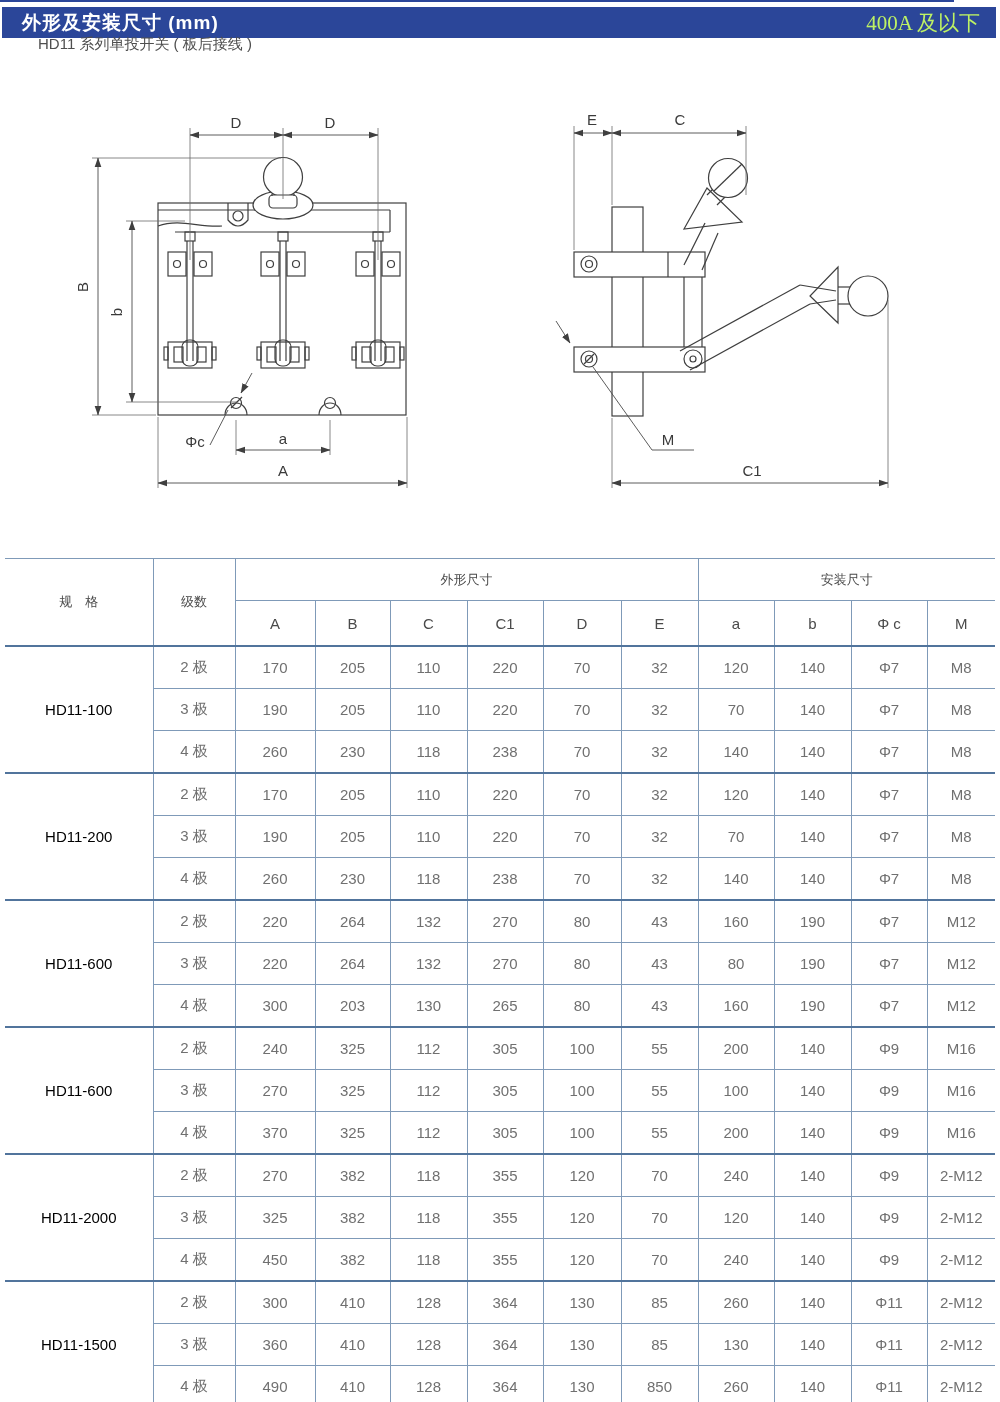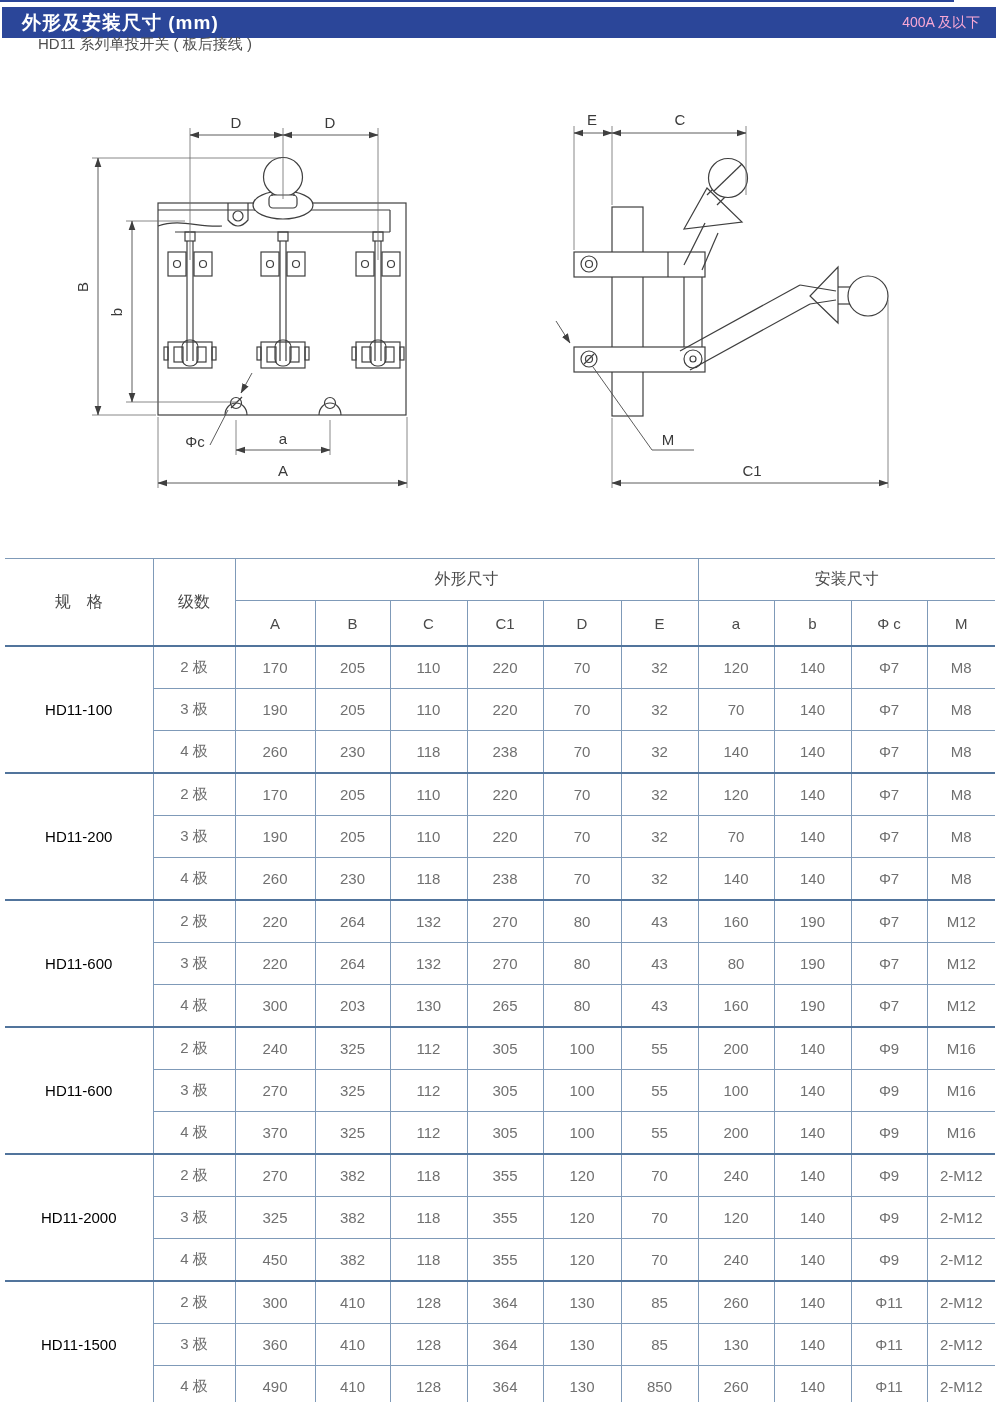--- a/index.html
+++ b/index.html
@@ -8,39 +8,39 @@
     font-family:"Liberation Sans","DejaVu Sans",sans-serif;overflow:hidden;
   }
   
   .topline{position:absolute;top:0;left:0;width:954px;height:2px;background:#2b4699;}
   .titlebar{
     position:absolute;top:7px;left:2px;width:994px;height:31px;background:#2b4699;
     display:flex;align-items:center;justify-content:space-between;
     box-sizing:border-box;padding:0 16px 0 20px;
   }
   .titlebar .t-left{color:#ffffff;font-size:19px;font-weight:bold;letter-spacing:1px;}
-  .titlebar .t-right{color:#f9a8d4;font-size:14px;}
+  .titlebar .t-right{color:#bef264;font-size:21px;font-family:Liberation Serif, serif;}
   .subtitle{position:absolute;top:35px;left:38px;font-size:15px;color:#4f4f4f;}
   
   .drawing{position:absolute;top:95px;left:0;}
   .drawing .main{stroke:#3f3f3f;stroke-width:1.2;fill:none;}
   .drawing .mainf{stroke:#3f3f3f;stroke-width:1.2;fill:#ffffff;}
   .drawing .dim{stroke:#4a4a4a;stroke-width:0.9;fill:none;}
   .drawing .ext{stroke:#6a6a6a;stroke-width:0.8;fill:none;}
   .drawing text{fill:#3a3a3a;font-size:15px;font-family:"Liberation Sans","DejaVu Sans",sans-serif;}
   
   .spec-table{
     position:absolute;top:558px;left:5px;width:990px;
     border-collapse:collapse;table-layout:fixed;
   }
   .spec-table th,.spec-table td{
     border:1px solid #7f9ab8;text-align:center;vertical-align:middle;
     font-weight:normal;padding:0;overflow:hidden;
   }
-  .spec-table thead tr.grouphead th{height:41px;font-size:16px;color:#4a4a4a;}
+  .spec-table thead tr.grouphead th{height:41px;font-size:13px;color:#4a4a4a;}
   .spec-table thead tr.subhead th{height:44px;font-size:15px;color:#4a4a4a;border-bottom:2px solid #51749c;}
   .spec-table thead th{border-top:1px solid #7f9ab8;}
   .spec-table tbody td{height:41px;font-size:15px;color:#707070;}
   .spec-table tbody td.spec-cell{color:#000000;}
   .spec-table tbody tr.section-start td{border-top:2px solid #51749c;}
   .spec-table tbody tr:last-child td{border-bottom:2px solid #51749c;}
   .spec-table th:first-child,.spec-table tbody tr td:first-child{border-left:0;}
   .spec-table th:last-child,.spec-table td:last-child{border-right:0;}
 </style>
 </head>

